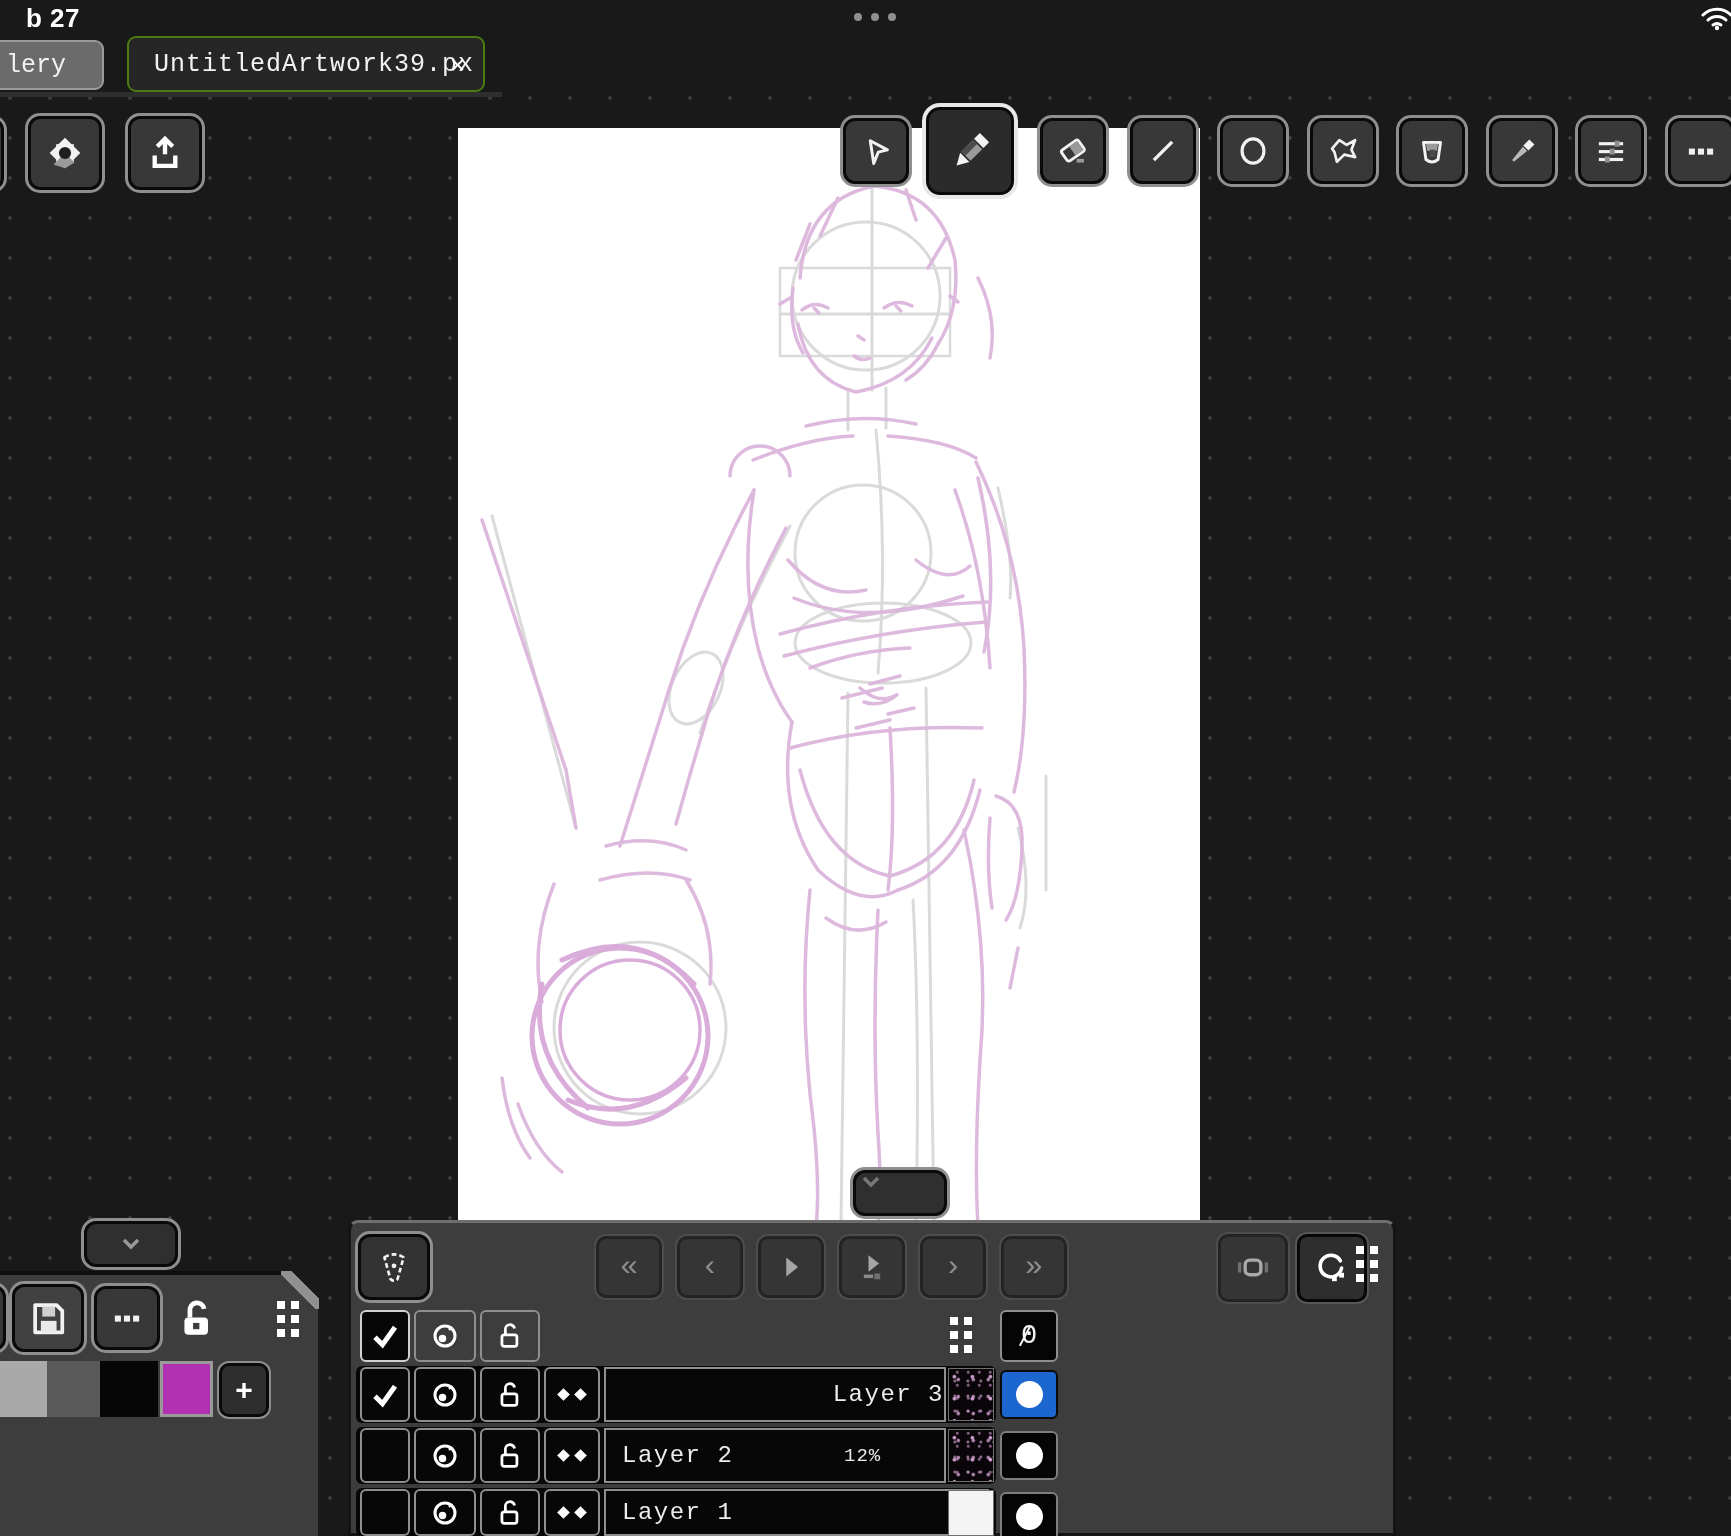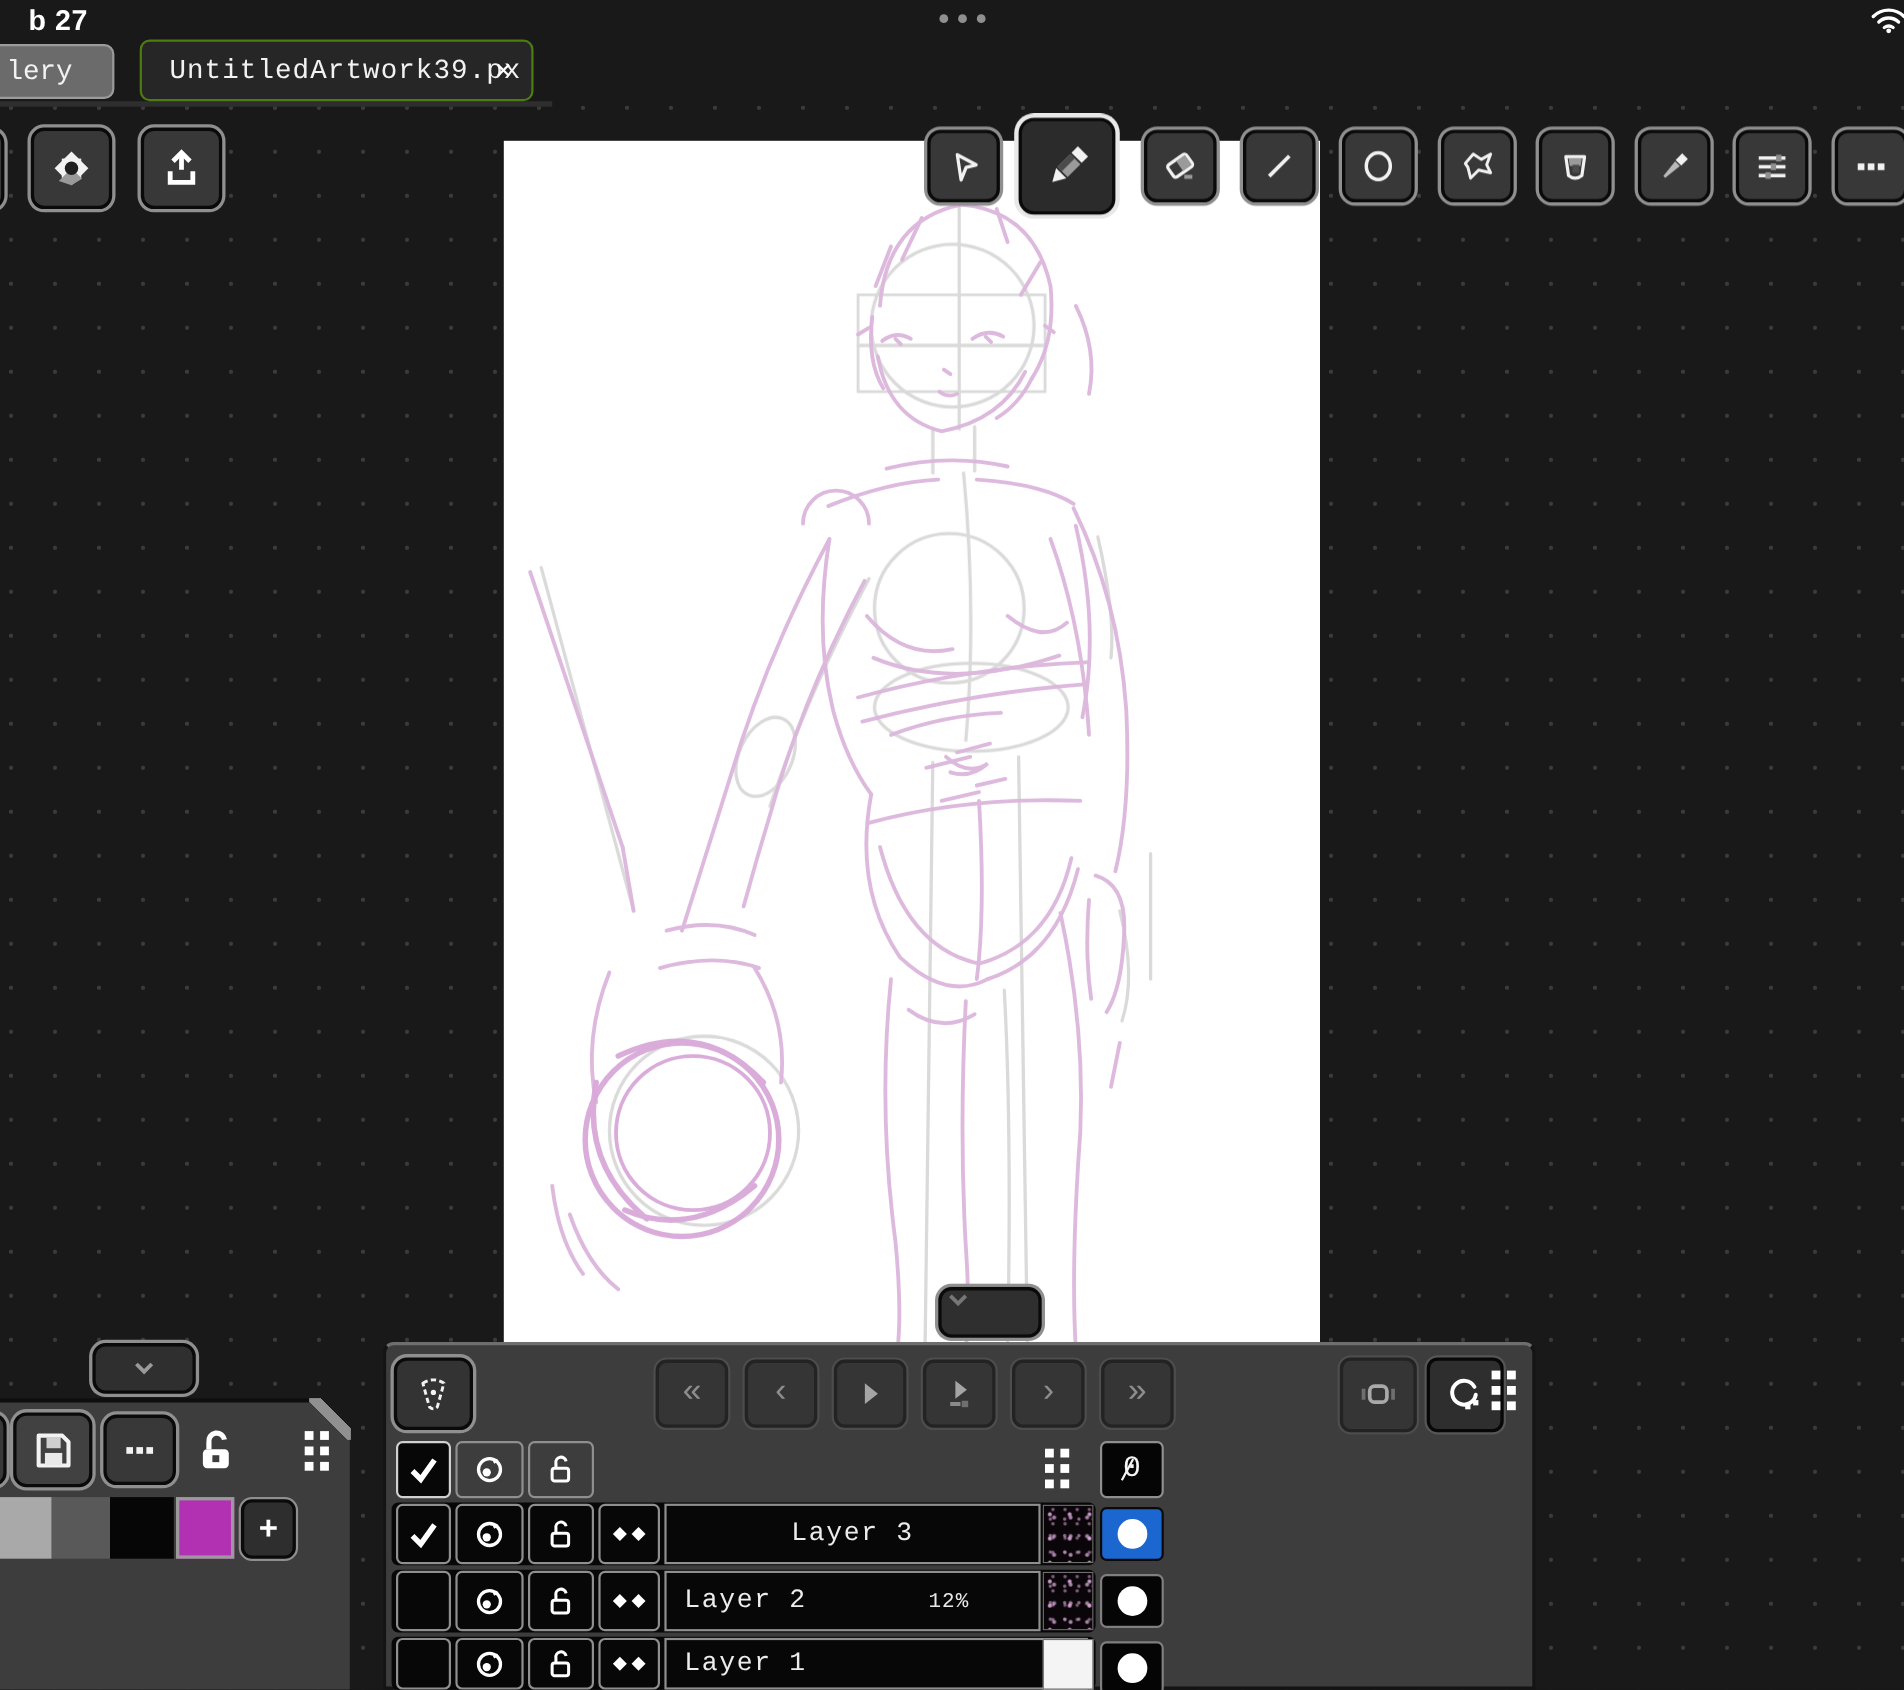--- a/index.html
+++ b/index.html
@@ -453,21 +453,21 @@
     <rect x="4" y="12" width="13" height="10" rx="2" stroke="#fff" stroke-width="2.4" fill="none"></rect>
     <path d="M7 12 V8 a4 4 0 0 1 8 -1.5" stroke="#fff" stroke-width="2.4" fill="none"></path>
   </svg>
 </div>
 <div class="cell" style="left:544px; top:1367px; width:56px; height:55px; z-index:10;">
   <span class="twodots">
       <i></i>
       <i></i>
     </span>
 </div>
-<div class="cell" style="left:604px; top:1367px; width:342px; height:55px; justify-content:center; z-index:10; border-radius:0;">
+<div class="cell" style="left:604px; top:1367px; width:342px; height:55px; justify-content:flex-end; z-index:10; border-radius:0;">
   <span class="lname mono">Layer 3</span>
 </div>
 <div class="thumb sketchy" style="left:948px; top:1368px; width:46px; height:53px; z-index:10;"></div>
 <div class="circbtn sel" style="left: 1000px; top: 1370px; z-index: 10; background-color: rgb(27, 102, 207);">
     <i></i>
   </div>
 
 <div class="rowstrip" style="left:356px; top:1427px; height:57px; z-index:9;"></div>
 <div class="cell" style="left:360px; top:1428px; width:50px; height:55px; z-index:10;"></div>
 <div class="cell" style="left:414px; top:1428px; width:62px; height:55px; z-index:10;">

